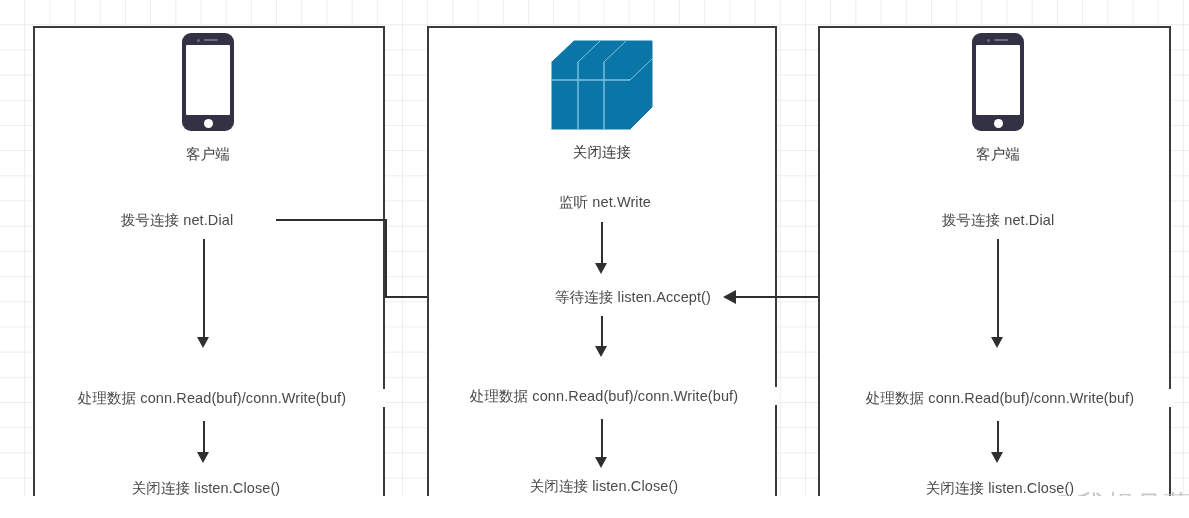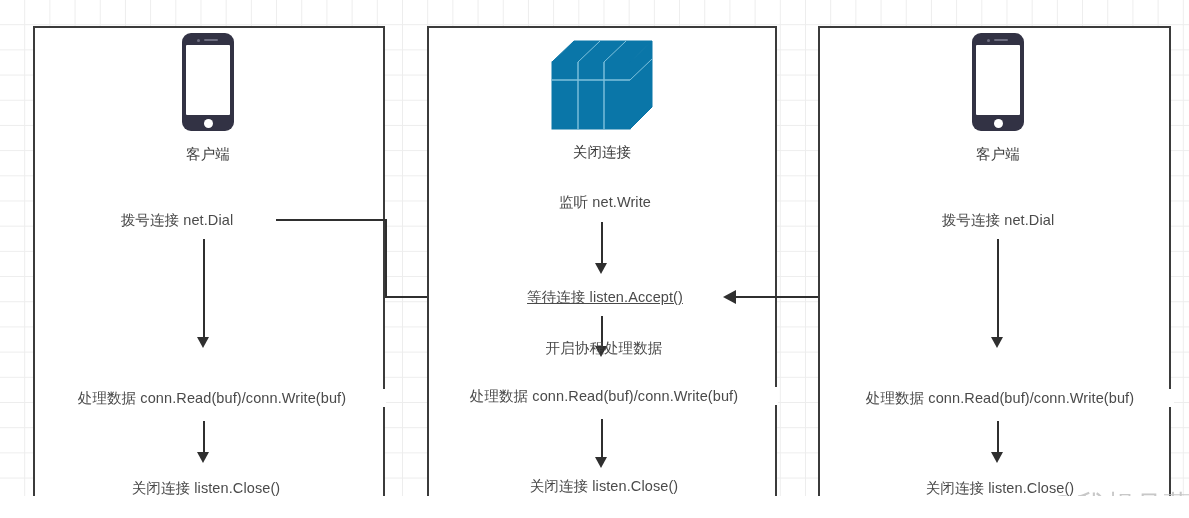--- a/index.html
+++ b/index.html
@@ -207,26 +207,25 @@
     </svg>
   </div>
 
   <div class="node-label" style="left:527px; top:143px; width:150px;">关闭连接</div>
 
   <div class="step-text" style="left:512px; top:193px; width:180px;">监听  net.Write</div>
 
   <div class="v-line" style="left:601px; top:222px; height:44px;"></div>
   <div class="arrow-down" style="left:595px; top:263px;"></div>
 
-  <div class="step-text" style="left:492px; top:288px; width:220px;text-decoration:underline;">等待连接 listen.Accept()</div>
+  <div class="step-text" style="left:520px; top:288px; width:220px;">等待连接 listen.Accept()</div>
 
   <div class="v-line" style="left:601px; top:316px; height:32px;"></div>
   <div class="arrow-down" style="left:595px; top:346px;"></div>
 
-  <div class="step-text" style="left:516px; top:339px; width:170px; background:transparent;">开启协程处理数据</div>
 
   <div class="step-text" style="left:430px; top:387px; width:342px;">处理数据 conn.Read(buf)/conn.Write(buf)</div>
 
   <div class="v-line" style="left:601px; top:419px; height:42px;"></div>
   <div class="arrow-down" style="left:595px; top:457px;"></div>
 
   <div class="step-text" style="left:506px; top:477px; width:190px;">关闭连接 listen.Close()</div>
 
   <div class="h-line" style="left:819px; top:219px; width:107px;"></div>
   <div class="v-line" style="left:819px; top:219px; height:79px;"></div>

